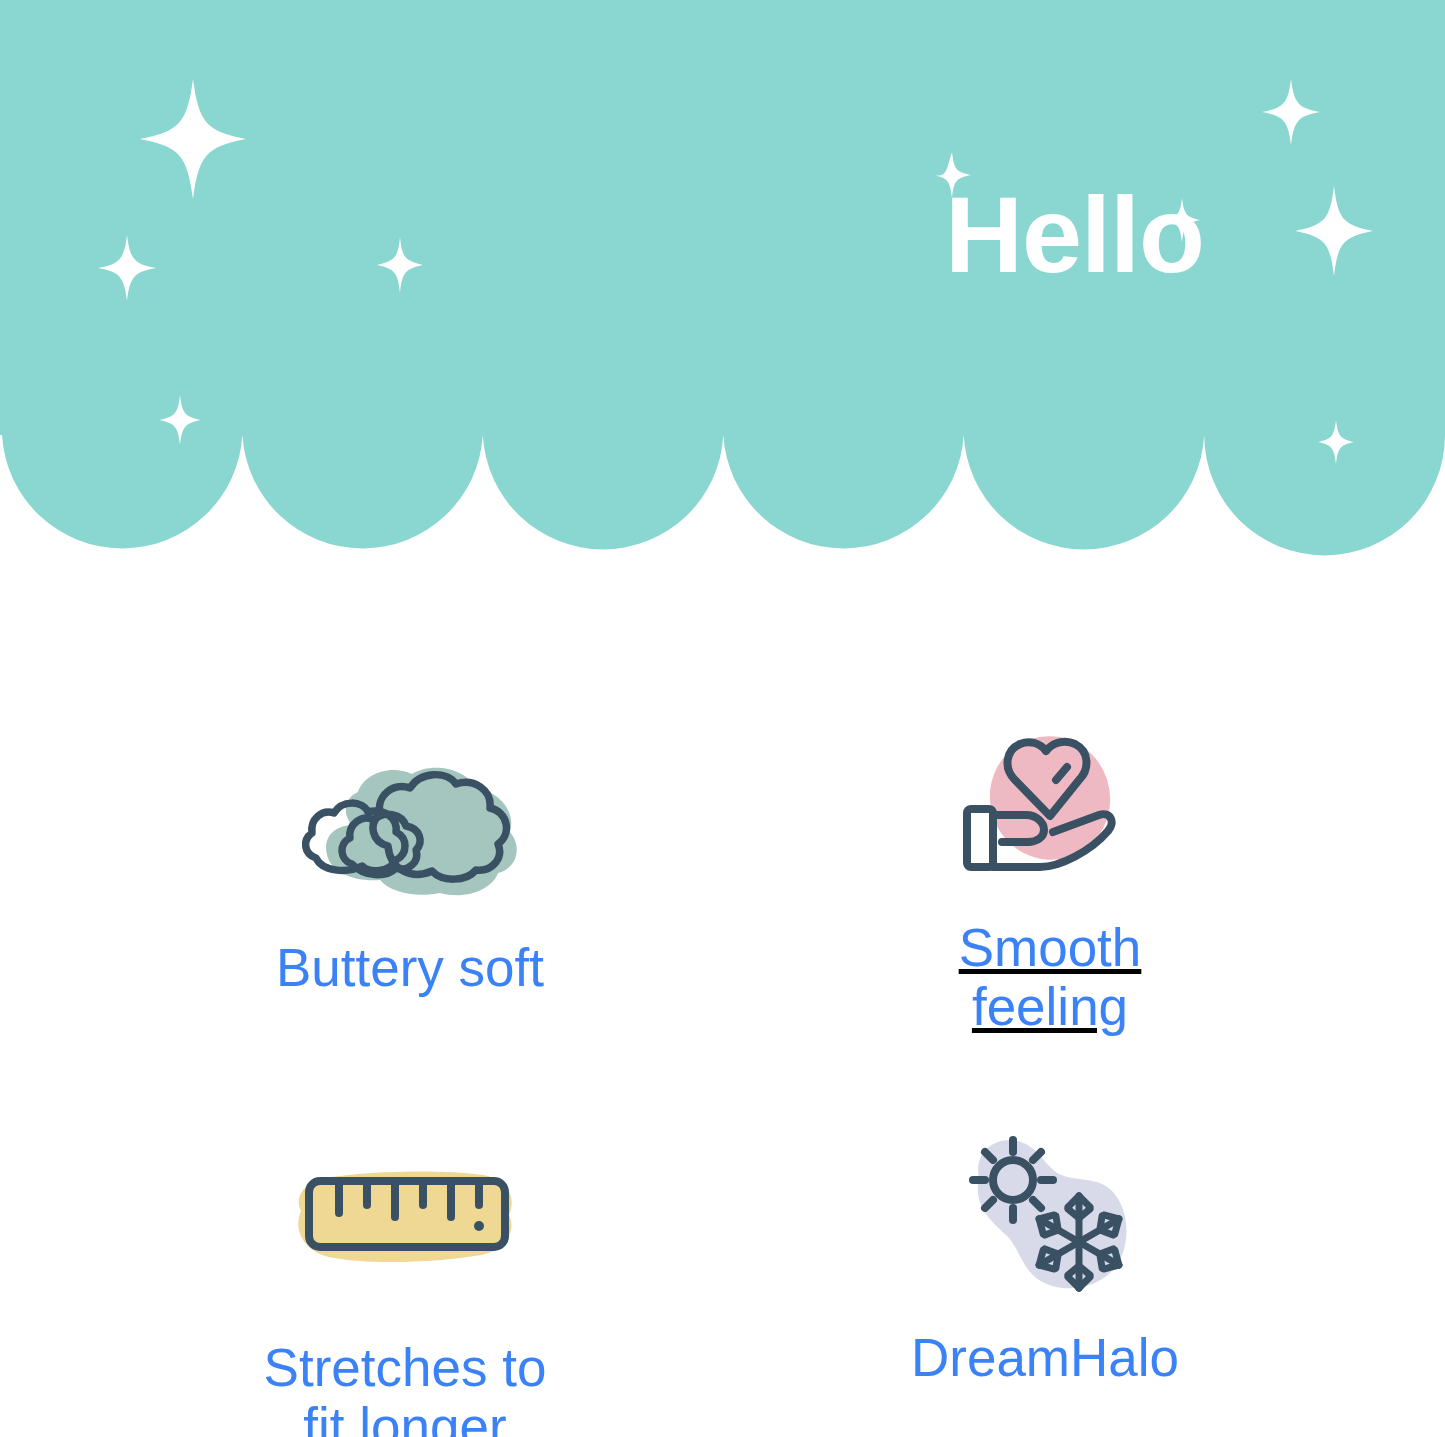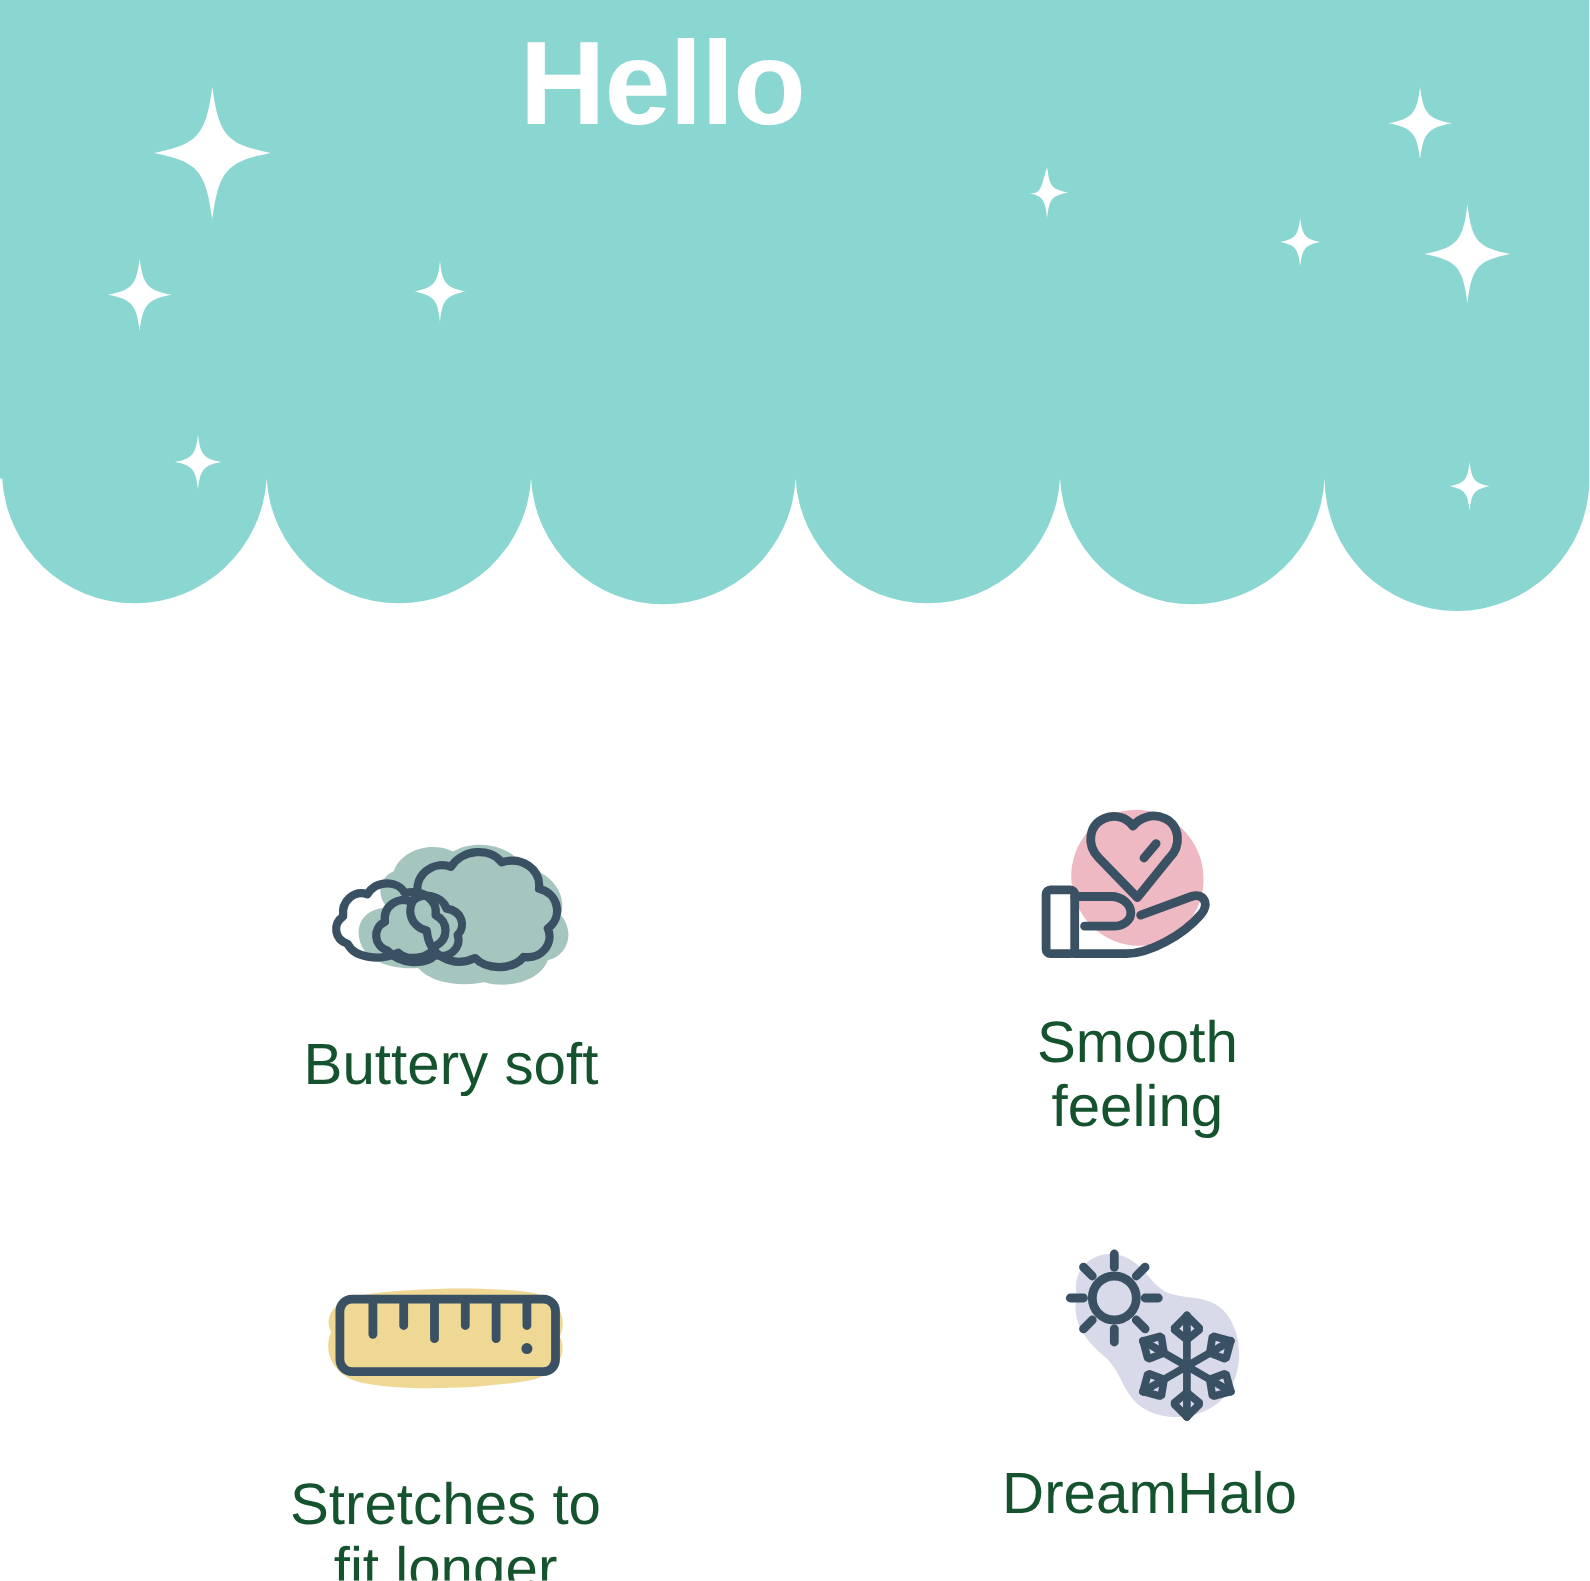--- a/index.html
+++ b/index.html
@@ -32,21 +32,22 @@
     top: 0;
     display: block;
   }
   .hero-title {
     position: absolute;
     left: 0;
     top: 0;
     width: 1204px;
     height: 470px;
     display: flex;
-    align-items: flex-start;
+    flex-direction: column;
+    align-items: flex-end;
     justify-content: center;
     pointer-events: none;
   }
   .hero-line {
     color: #ffffff;
     font-family: "Liberation Sans", sans-serif;
     font-weight: 700;
     font-size: 108px;
     line-height: 1.40;
     letter-spacing: -1px;
@@ -70,32 +71,32 @@
   }
   .feature-icon {
     display: block;
     height: 180px;
     display: flex;
     align-items: center;
     justify-content: center;
   }
   .feature-label {
     margin-top: 28px;
-    color: #14532d;
+    color: #3b82f6;
     font-family: "Liberation Sans", sans-serif;
     font-weight: 400;
     font-size: 53px;
     line-height: 1.12;
     text-align: center;
     white-space: pre-line;
   }
 
   
   .cell-1 { left: 160px;  top: 170px;  width: 500px; }
-  .cell-2 { left: 784px;  top: 150px;  width: 500px; }
+  .cell-2 { left: 800px;  top: 150px;  width: 500px; text-decoration: underline; }
   .cell-3 { left: 150px;  top: 570px;  width: 510px; }
   .cell-4 { left: 790px;  top: 560px;  width: 510px; }
 </style>
 </head>
 <body>
 
 <div class="page">
 
   <div class="hero">
 

